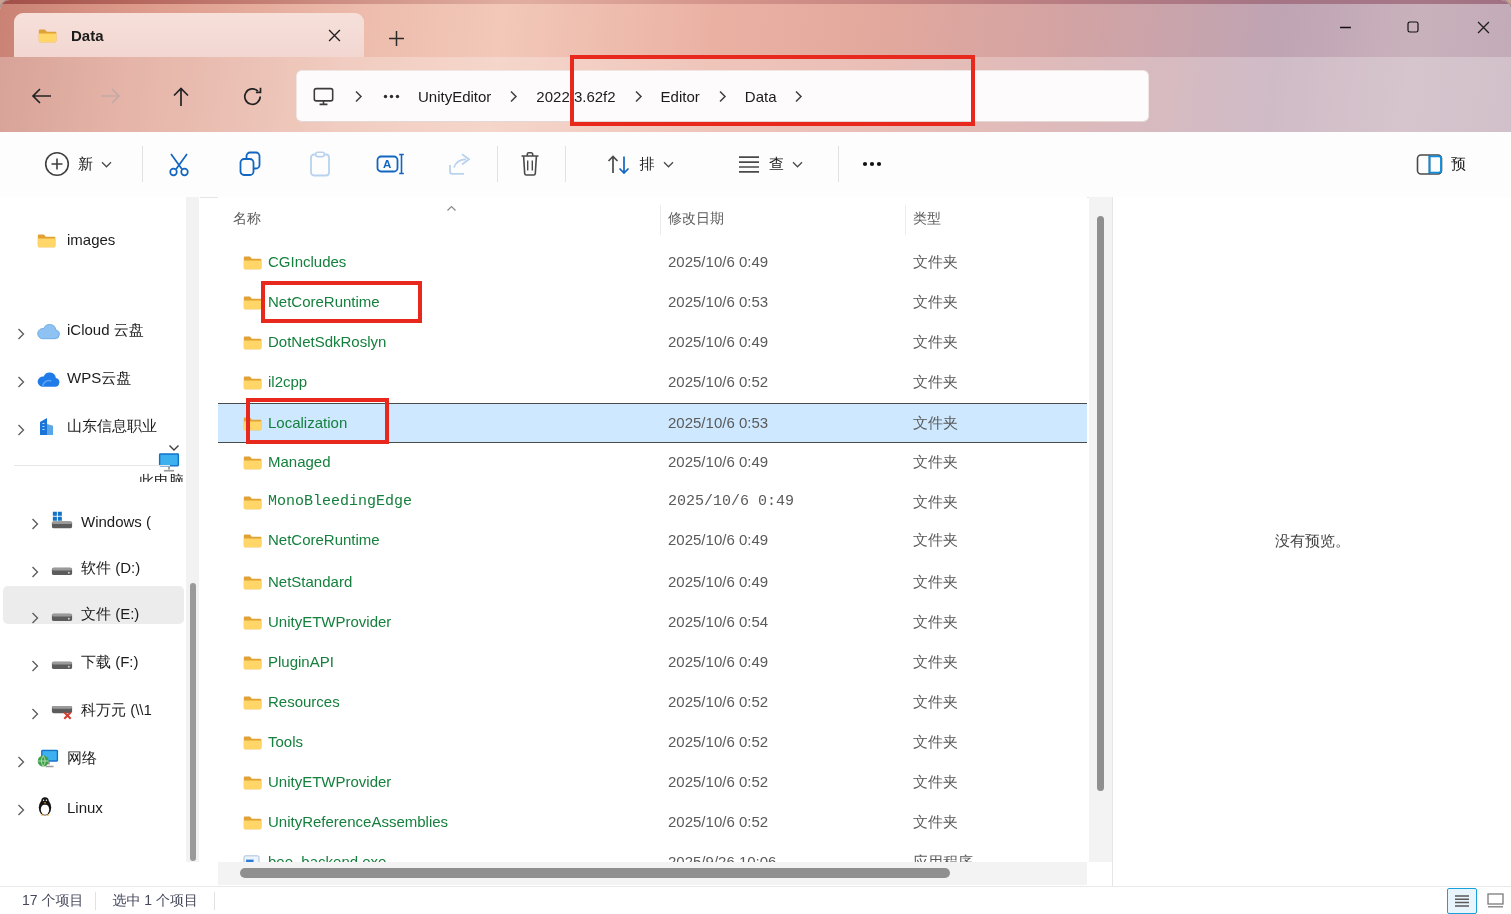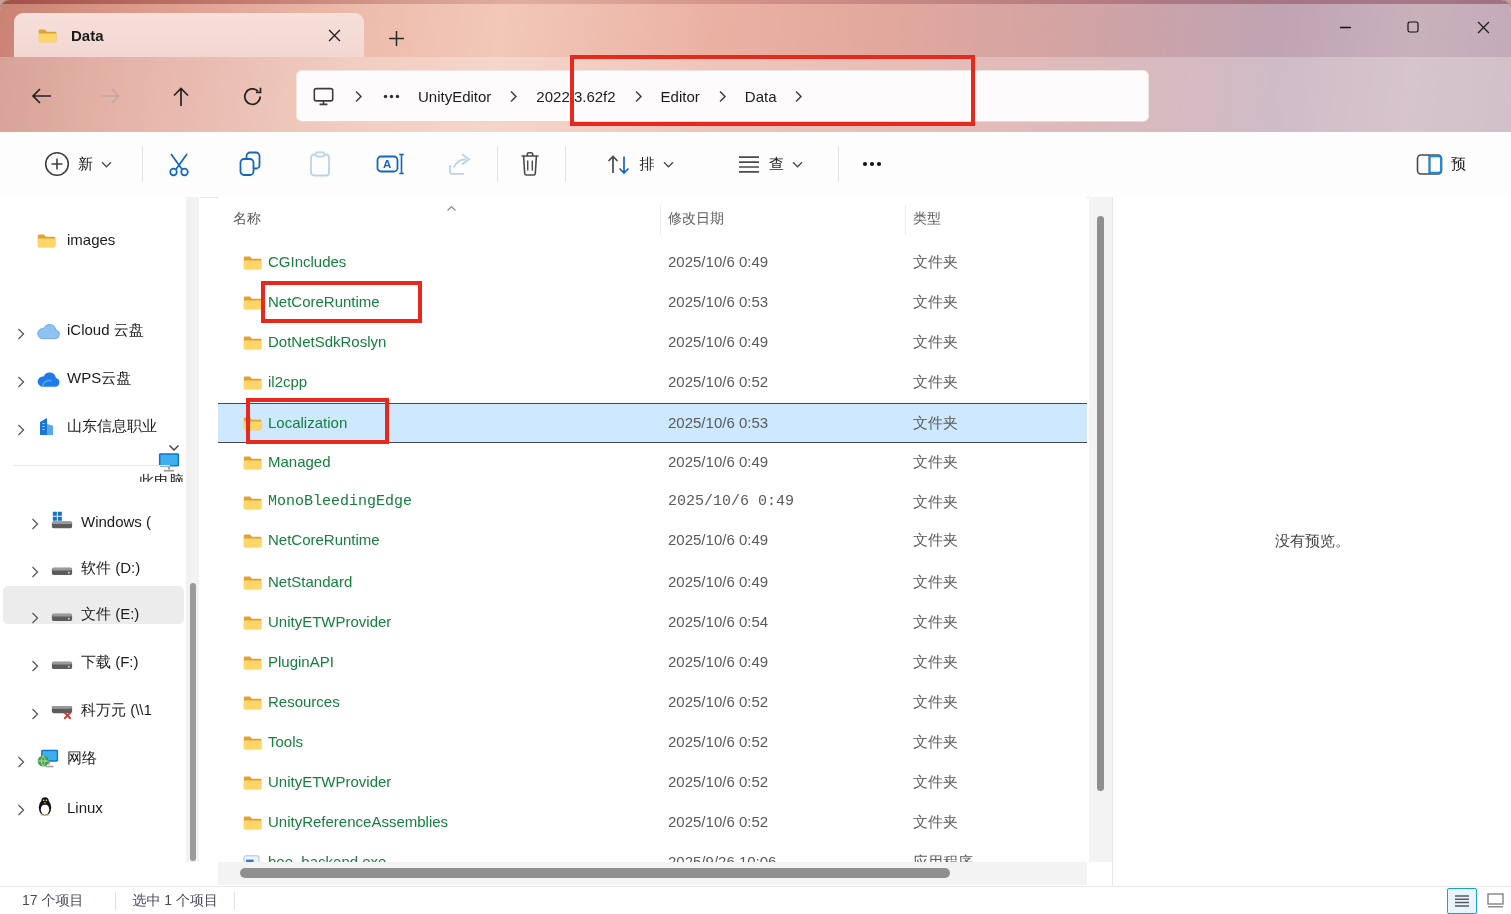--- a/index.html
+++ b/index.html
@@ -72,21 +72,21 @@
   .vscroll-track{position:absolute;left:1089px;top:197px;width:23px;height:665px;background:#f3f3f3;}
   .vscroll-thumb{position:absolute;left:1097px;top:216px;width:7px;height:575px;background:#8f8f8f;border-radius:4px;}
   .hscroll-track{position:absolute;left:218px;top:862px;width:869px;height:23px;background:#f3f3f3;}
   .hscroll-thumb{position:absolute;left:240px;top:868px;width:710px;height:10px;background:#8f8f8f;border-radius:5px;}
   
   .preview{position:absolute;left:1112px;top:197px;width:399px;height:689px;background:#fff;border-left:1px solid #e6e6e6;}
   .preview .ptext{position:absolute;left:0;top:335px;width:100%;text-align:center;font-size:15px;color:#3f3f3f;}
   
   .statusbar{position:absolute;left:0;top:886px;width:1511px;height:28px;background:#fff;border-top:1px solid #e9e9e9;
     display:flex;align-items:center;font-size:14px;color:#44485a;}
-  .statusbar .st1{margin-left:22px;padding-right:32px;border-right:1px solid #e1e1e1;}
+  .statusbar .st1{margin-left:22px;padding-right:12px;border-right:1px solid #e1e1e1;}
   .statusbar .st2{margin-left:16px;padding-right:16px;border-right:1px solid #e1e1e1;}
   .viewtoggle{position:absolute;top:888px;width:28px;height:24px;display:flex;align-items:center;justify-content:center;}
   #vt-details{left:1447px;background:#e8f5fc;border:1px solid #18a0da;border-radius:2px;}
   #vt-content{left:1481px;}
   
   .redbox{position:absolute;border:4px solid #e8271d;z-index:50;}
   #rb-crumb{left:570px;top:55px;width:397px;height:63px;}
   #rb-doc{left:261px;top:281px;width:153px;height:34px;}
   #rb-loc{left:246px;top:398px;width:135px;height:38px;}
 </style>

